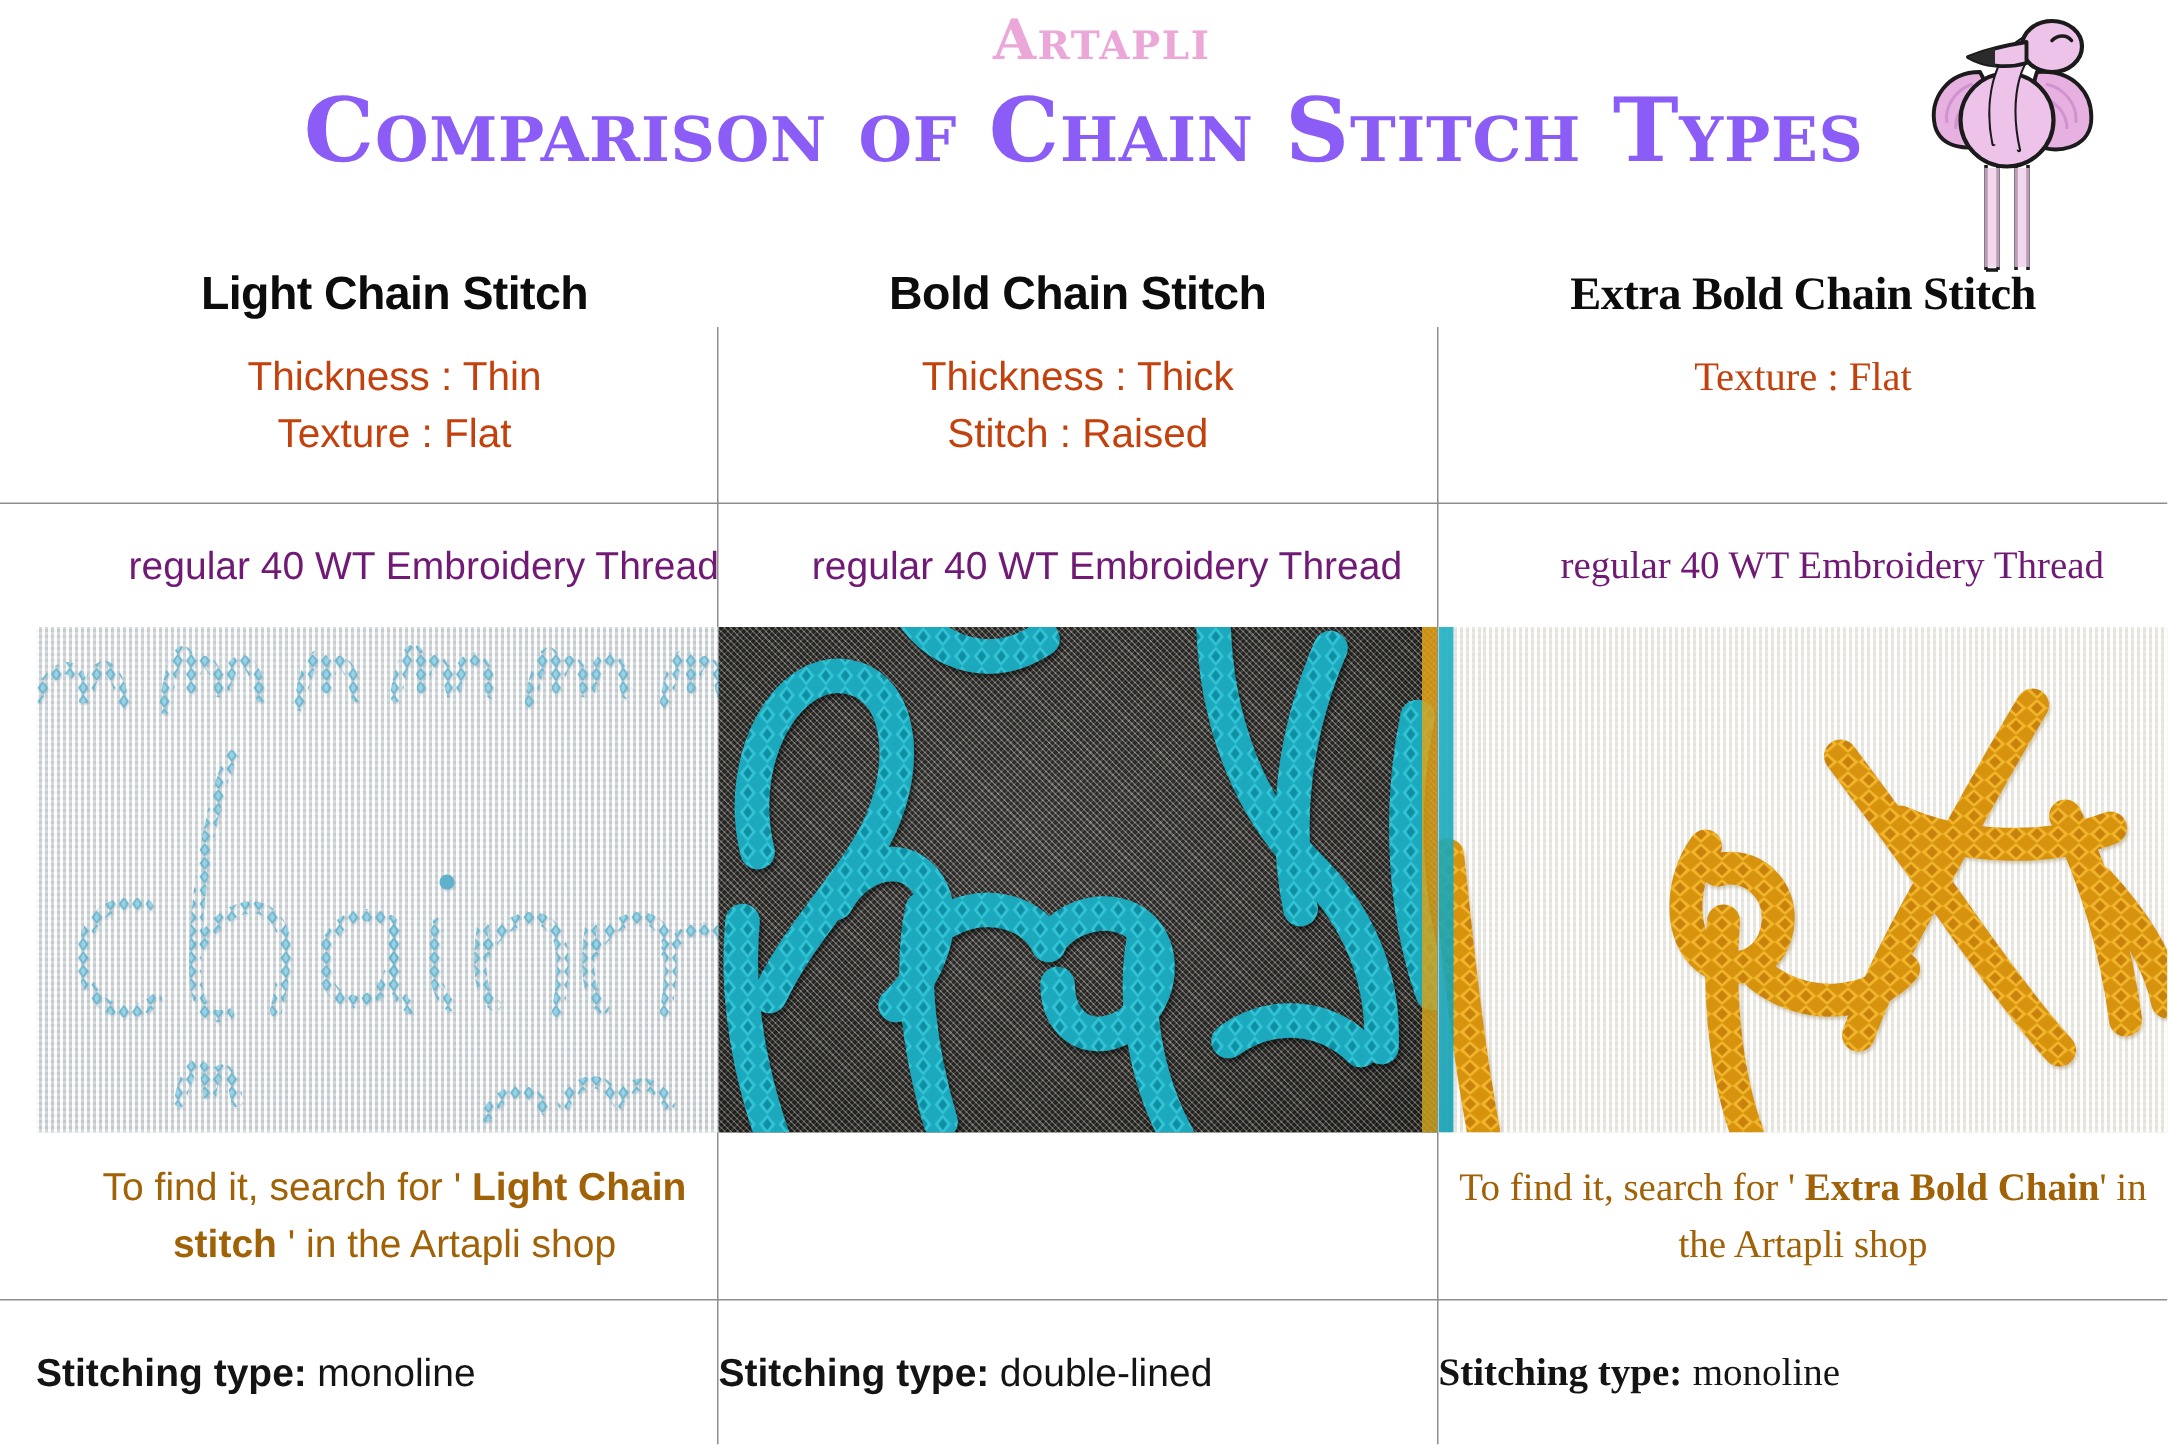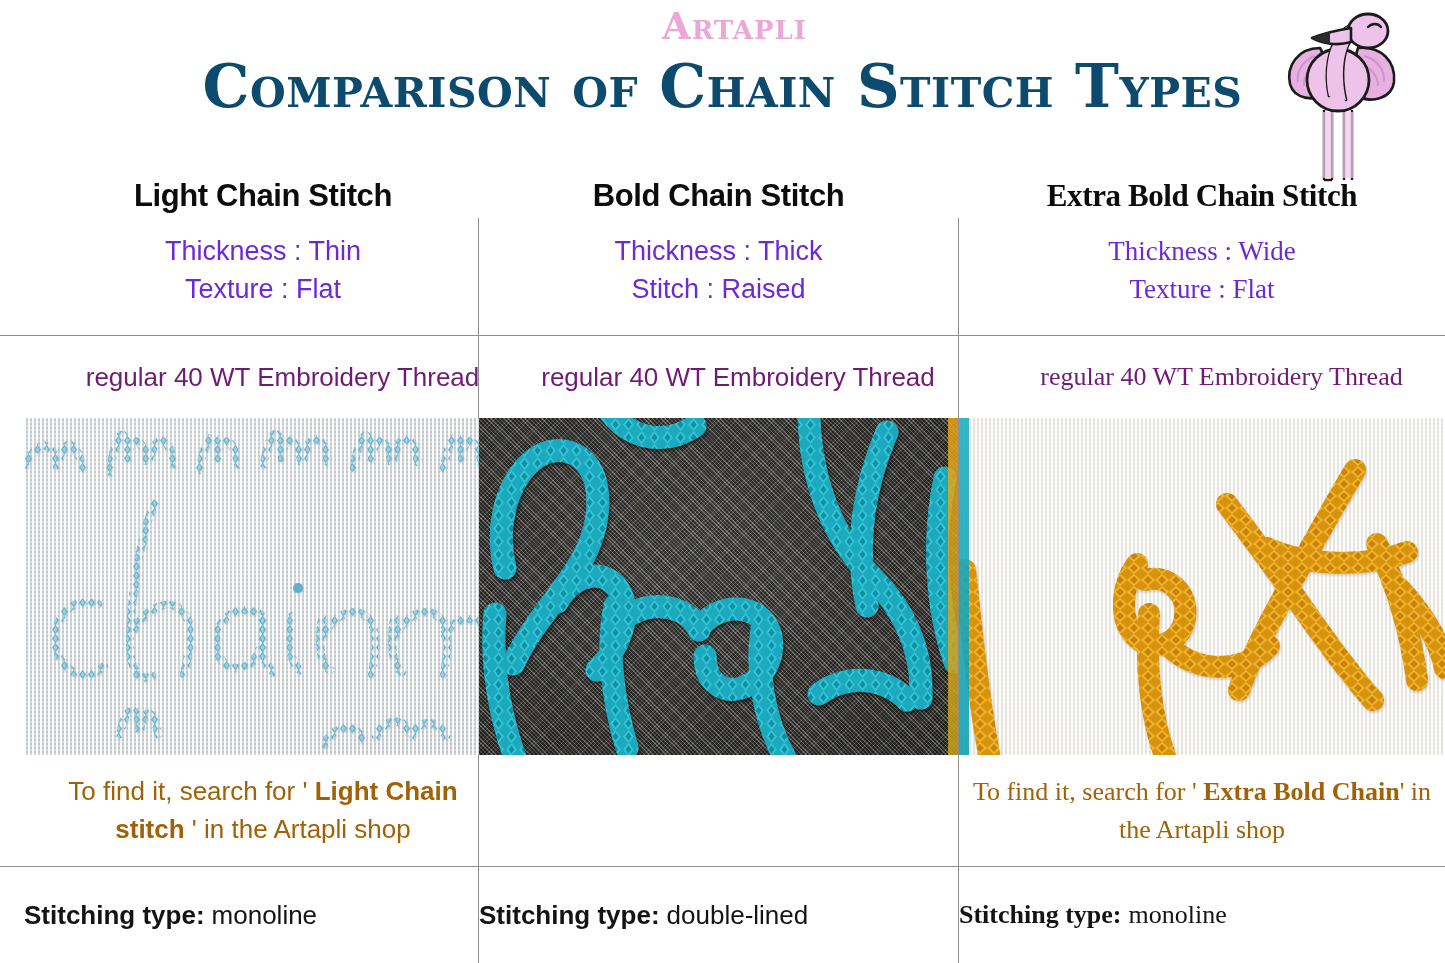--- a/index.html
+++ b/index.html
@@ -41,21 +41,21 @@
     position: absolute;
     top: 56px;
     left: 0;
     width: 1445px;
     text-align: center;
     font-family: "DejaVu Serif", serif;
     font-size: 59px;
     font-weight: 700;
     font-variant: small-caps;
     letter-spacing: 0.5px;
-    color: #0c4a6e;
+    color: #8b5cf6;
     line-height: 1.05;
     -webkit-font-smoothing: antialiased;
   }
 
   
   .flamingo {
     position: absolute;
     top: 4px;
     left: 1258px;
     width: 180px;
@@ -124,21 +124,21 @@
   }
 
   
   .r-specs {
     position: absolute;
     top: 66px;
     left: 0;
     right: 0;
     height: 100px;
     text-align: center;
-    color: #6d28d9;
+    color: #c2410c;
     font-size: 27px;
     line-height: 1.42;
     font-weight: 400;
   }
 
   
   .r-thread {
     position: absolute;
     top: 170px;
     left: 0;
@@ -419,21 +419,20 @@
       </div>
     </div>
 
     <div class="col col-2">
 
       <div class="r-header">
         <span class="htxt">Extra Bold Chain Stitch</span>
       </div>
 
       <div class="r-specs">
-        <div>Thickness : Wide</div>
         <div>Texture : Flat</div>
       </div>
 
       <div class="r-thread">regular 40 WT Embroidery Thread</div>
 
       <div class="r-photo">
         <div class="photo-inner">
           <div class="fabric fabric-white"></div>
           <svg class="stitch-svg" viewBox="0 0 486 337" preserveAspectRatio="none">
             <defs>

